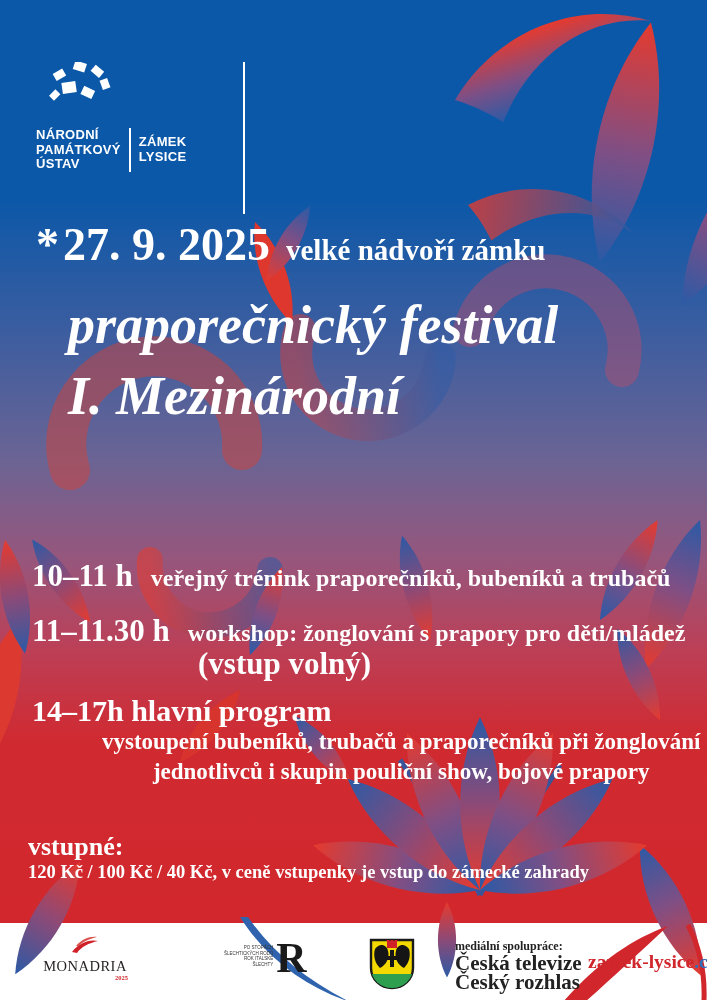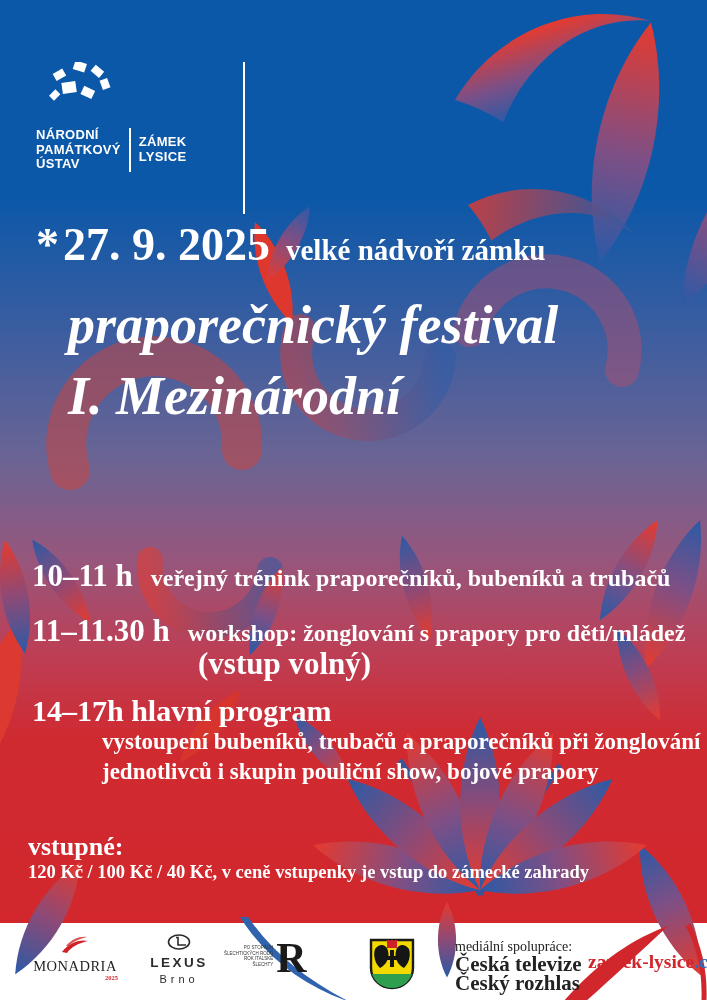--- a/index.html
+++ b/index.html
@@ -30,39 +30,39 @@
 
   
   .main-title{position:absolute;left:68px;top:290px;color:#fff;font-size:54px;line-height:71px;font-weight:700;font-style:italic;}
 
   
   .sched-line{position:absolute;color:#fff;white-space:nowrap;}
   .sched-time{font-size:31px;font-weight:700;}
   .sched-desc{font-size:24px;font-weight:700;margin-left:14px;}
   .sched-note{position:absolute;left:150px;top:646px;color:#fff;font-size:31px;font-weight:700;margin-left:48px;}
   .main-prog-title{position:absolute;left:32px;top:694px;color:#fff;font-size:30px;font-weight:700;white-space:nowrap;}
-  .main-prog-desc{position:absolute;left:102px;top:727px;color:#fff;font-size:23px;line-height:30px;font-weight:700;white-space:nowrap;}
+  .main-prog-desc{position:absolute;left:102px;top:727px;color:#fff;font-size:23px;line-height:30px;font-weight:700;white-space:nowrap;text-align:center;}
 
   
   .price-label{position:absolute;left:28px;top:832px;color:#fff;font-size:26px;font-weight:700;}
   .price-detail{position:absolute;left:28px;top:862px;color:#fff;font-size:18.5px;font-weight:700;white-space:nowrap;text-align:center;}
 
   
-  .monadria{position:absolute;left:28px;top:936px;width:94px;text-align:center;color:#231f20;}
+  .monadria{position:absolute;left:38px;top:936px;width:94px;text-align:center;color:#231f20;}
   .monadria .name{font-size:14.5px;letter-spacing:.5px;margin-top:1px;}
   .monadria .year{font-size:6.5px;font-weight:700;color:#d0262c;text-align:right;margin-right:4px;margin-top:-1px;}
   .lexus{position:absolute;left:140px;top:934px;width:78px;text-align:center;color:#2b2b2b;font-family:"Liberation Sans",sans-serif;}
   .lexus .name{font-size:13.5px;font-weight:700;letter-spacing:2.5px;margin-top:1px;}
   .lexus .city{font-size:11px;letter-spacing:4px;margin-top:3px;}
   .rok{position:absolute;left:224px;top:938px;display:flex;color:#1a1a1a;}
   .rok-text{font-family:"Liberation Sans",sans-serif;font-size:4.5px;line-height:5.5px;text-align:right;margin-top:7px;color:#333;}
   .rok-letter{font-size:42px;line-height:40px;font-weight:700;margin-left:3px;}
   .coat{position:absolute;left:368px;top:938px;}
   .media{position:absolute;left:455px;top:939px;color:#222;}
-  .media .label{font-size:14px;font-weight:400;}
+  .media .label{font-size:12px;font-weight:700;}
   .media .partner{font-size:21px;font-weight:700;line-height:18.5px;}
   .website{position:absolute;left:588px;top:951px;font-size:19.5px;font-weight:700;white-space:nowrap;}
   .website .domain{color:#d0262c;}
   .website .tld{color:#2f6db8;}
 </style>
 </head>
 <body>
 
 <div class="poster">
 
@@ -201,28 +201,20 @@
 
     <div class="monadria">
       <svg width="30" height="17" viewBox="0 0 30 17" aria-hidden="true">
         <path d="M2,16 C9,7 19,3 28,5 C19,7 11,11 7,17 Z" fill="#cf2127"></path>
         <path d="M6,10 C12,3 20,0 27,1 C19,3 12,6 9,10 Z" fill="#d9534e"></path>
       </svg>
       <div class="name">MONADRIA</div>
       <div class="year">2025</div>
     </div>
 
-    <div class="lexus">
-      <svg width="24" height="16" viewBox="0 0 24 16" aria-hidden="true">
-        <ellipse cx="12" cy="8" rx="10.5" ry="7" fill="none" stroke="#2b2b2b" stroke-width="1.6"></ellipse>
-        <path d="M9,3.5 L11,3.5 L11,11 L19,11" fill="none" stroke="#2b2b2b" stroke-width="1.6"></path>
-      </svg>
-      <div class="name">LEXUS</div>
-      <div class="city">Brno</div>
-    </div>
 
     <div class="rok">
       <div class="rok-text">
         <div>PO STOPÁCH</div>
         <div>ŠLECHTICKÝCH RODŮ</div>
         <div>ROK ITALSKÉ</div>
         <div>ŠLECHTY</div>
       </div>
       <div class="rok-letter">R</div>
     </div>

